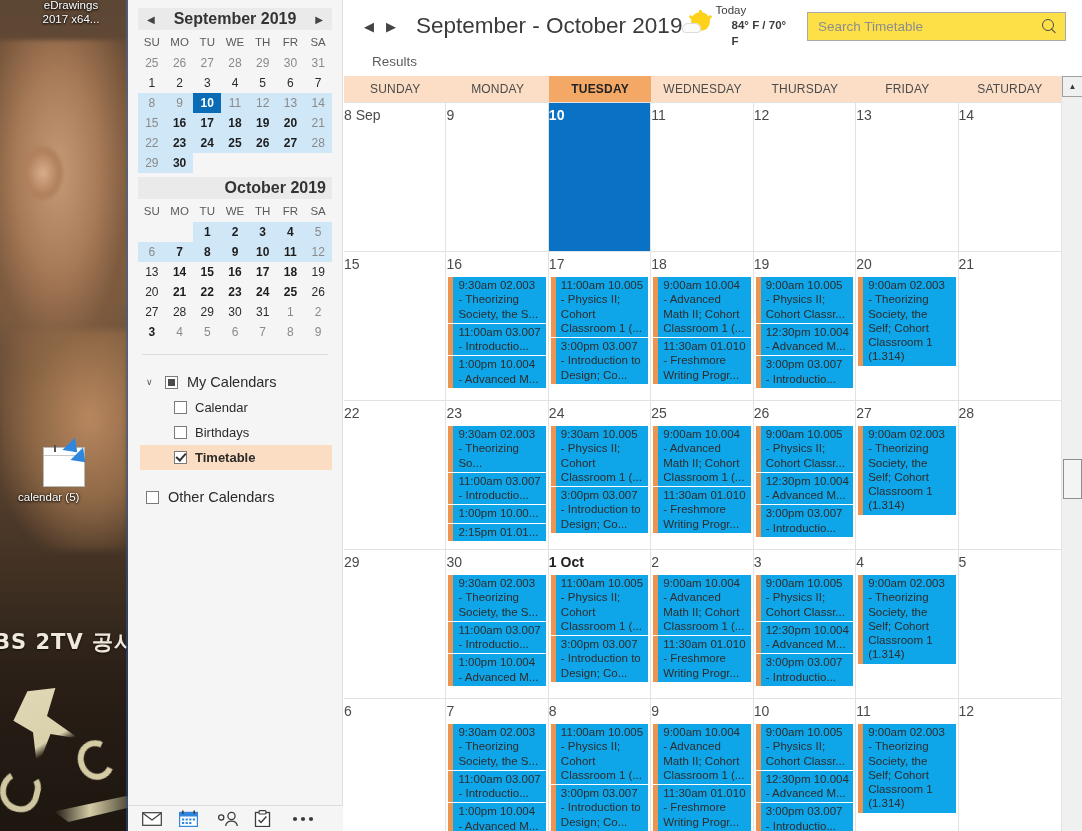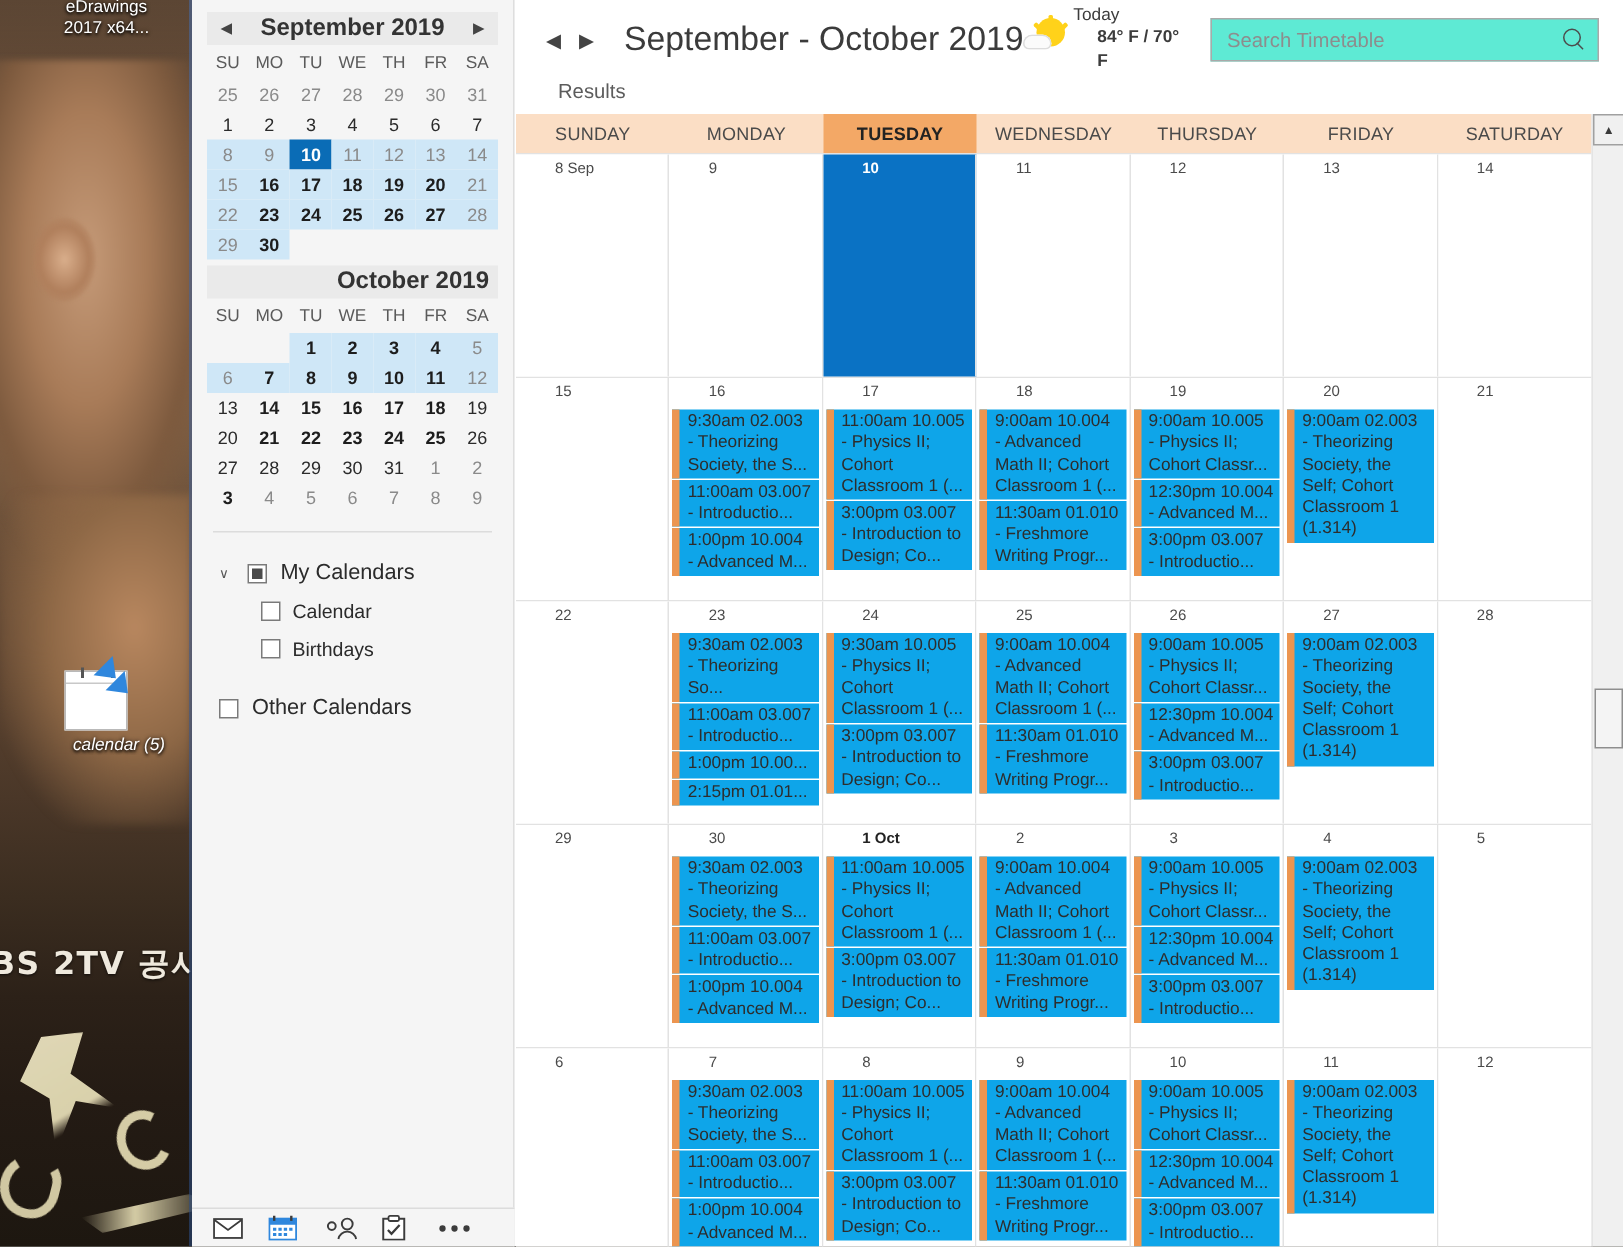--- a/index.html
+++ b/index.html
@@ -74,21 +74,21 @@
     background: linear-gradient(180deg,#456ba8,#2b4d86);
     opacity: .55;
   }
 
   .icon-label {
     position: absolute; color: #ffffff; font-size: 11.5px;
     text-shadow: 0 1px 2px rgba(0,0,0,.9), 0 0 3px rgba(0,0,0,.8);
     line-height: 1.22; text-align: center; width: 110px;
   }
   .icon-edrawings { left: 16px; top: -2px; }
-  .icon-calendar-wrap { position: absolute; left: 18px; top: 447px; width: 92px; text-align: right; font-style: italic; }
+  .icon-calendar-wrap { position: absolute; left: 18px; top: 447px; width: 92px; text-align: left; }
   .cal-icon {
     width: 42px; height: 40px; margin: 0 auto;
     background: #ffffff; border: 1px solid #b9b9b9; position: relative;
   }
   .cal-icon .top-band {
     position: absolute; left: 0; right: 0; top: 0; height: 8px; background: #ffffff;
     border-bottom: 1px solid #c8c8c8;
   }
   .cal-icon .ring { position: absolute; top: -3px; width: 2px; height: 7px; background: #555; }
   .cal-icon .r1 { left: 10px; } .cal-icon .r2 { left: 30px; }
@@ -195,21 +195,21 @@
   }
   .wx-icon .cloud {
     position: absolute; left: 0; top: 9px; width: 19px; height: 10px;
     background: #fbfbfb; border-radius: 9px 9px 6px 6px;
     box-shadow: 0 0 0 1px #dcdcdc inset;
   }
   .wx-text { font-size: 11.5px; color: #3c3c3c; line-height: 1.35; }
   .wx-text .t2 { font-weight: bold; margin-left: 16px; }
   .searchbox {
     margin-left: 16px; width: 262px; height: 29px; border: 1px solid #a9a9a9;
-    background: #5eead4; display: flex; align-items: center; padding: 0 8px 0 10px; gap: 47px;
+    background: #fde047; display: flex; align-items: center; padding: 0 8px 0 10px; gap: 47px;
   }
   .searchbox input {
     border: 0; outline: 0; flex: 1; font-size: 13.5px; color: #333;
     font-family: "Liberation Sans", sans-serif; background: transparent;
   }
   .searchbox input::placeholder { color: #8d8d8d; }
   .mag { width: 15px; height: 15px; position: relative; flex: none; }
   .mag::before {
     content: ""; position: absolute; left: 0; top: 0; width: 10px; height: 10px;
     border: 1.4px solid #4c4c4c; border-radius: 50%;
@@ -236,21 +236,21 @@
   .weekrow {
     display: grid; grid-template-columns: repeat(7, 1fr);
     border-top: 1px solid #e2e2e2;
   }
   .daycell {
     border-right: 1px solid #e2e2e2; min-height: 148px; position: relative;
     padding: 0 0 2px 0; background: #fff; overflow: hidden;
   }
   .daycell:last-child { border-right: 0; }
   .daynum {
-    font-size: 10px; color: #4a4a4a; padding: 5px 0 6px 26px; line-height: 1;
+    font-size: 14px; color: #4a4a4a; padding: 5px 0 6px 0; line-height: 1;
   }
   .daynum.bold { font-weight: bold; color: #222; }
   .daycell.today { background: #0a72c4; }
   .daycell.today .daynum { color: #fff; font-weight: bold; }
   .evt {
     margin: 0 2px 1px 2px; background: #0ea5e9; border-left: 5px solid #ec9550;
     padding: 1px 4px 2px 5px; font-size: 11.5px; color: #2d2d2d; line-height: 1.24;
     cursor: pointer; overflow: hidden;
   }
 
@@ -430,20 +430,24 @@
             <span>My Calendars</span>
           </div>
           <div class="cl-row child">
             <span class="cb "></span>
             <span>Calendar</span>
           </div>
           <div class="cl-row child">
             <span class="cb "></span>
             <span>Birthdays</span>
           </div>
+          <div class="cl-row child sel">
+            <span class="cb checked"></span>
+            <span>Timetable</span>
+          </div>
           <div class="cl-gap"></div>
           <div class="cl-row">
             <span class="cb "></span>
             <span>Other Calendars</span>
           </div>
           <div class="cl-gap"></div>
         </div>
 
       <div class="bottombar">
         <div class="bi">

